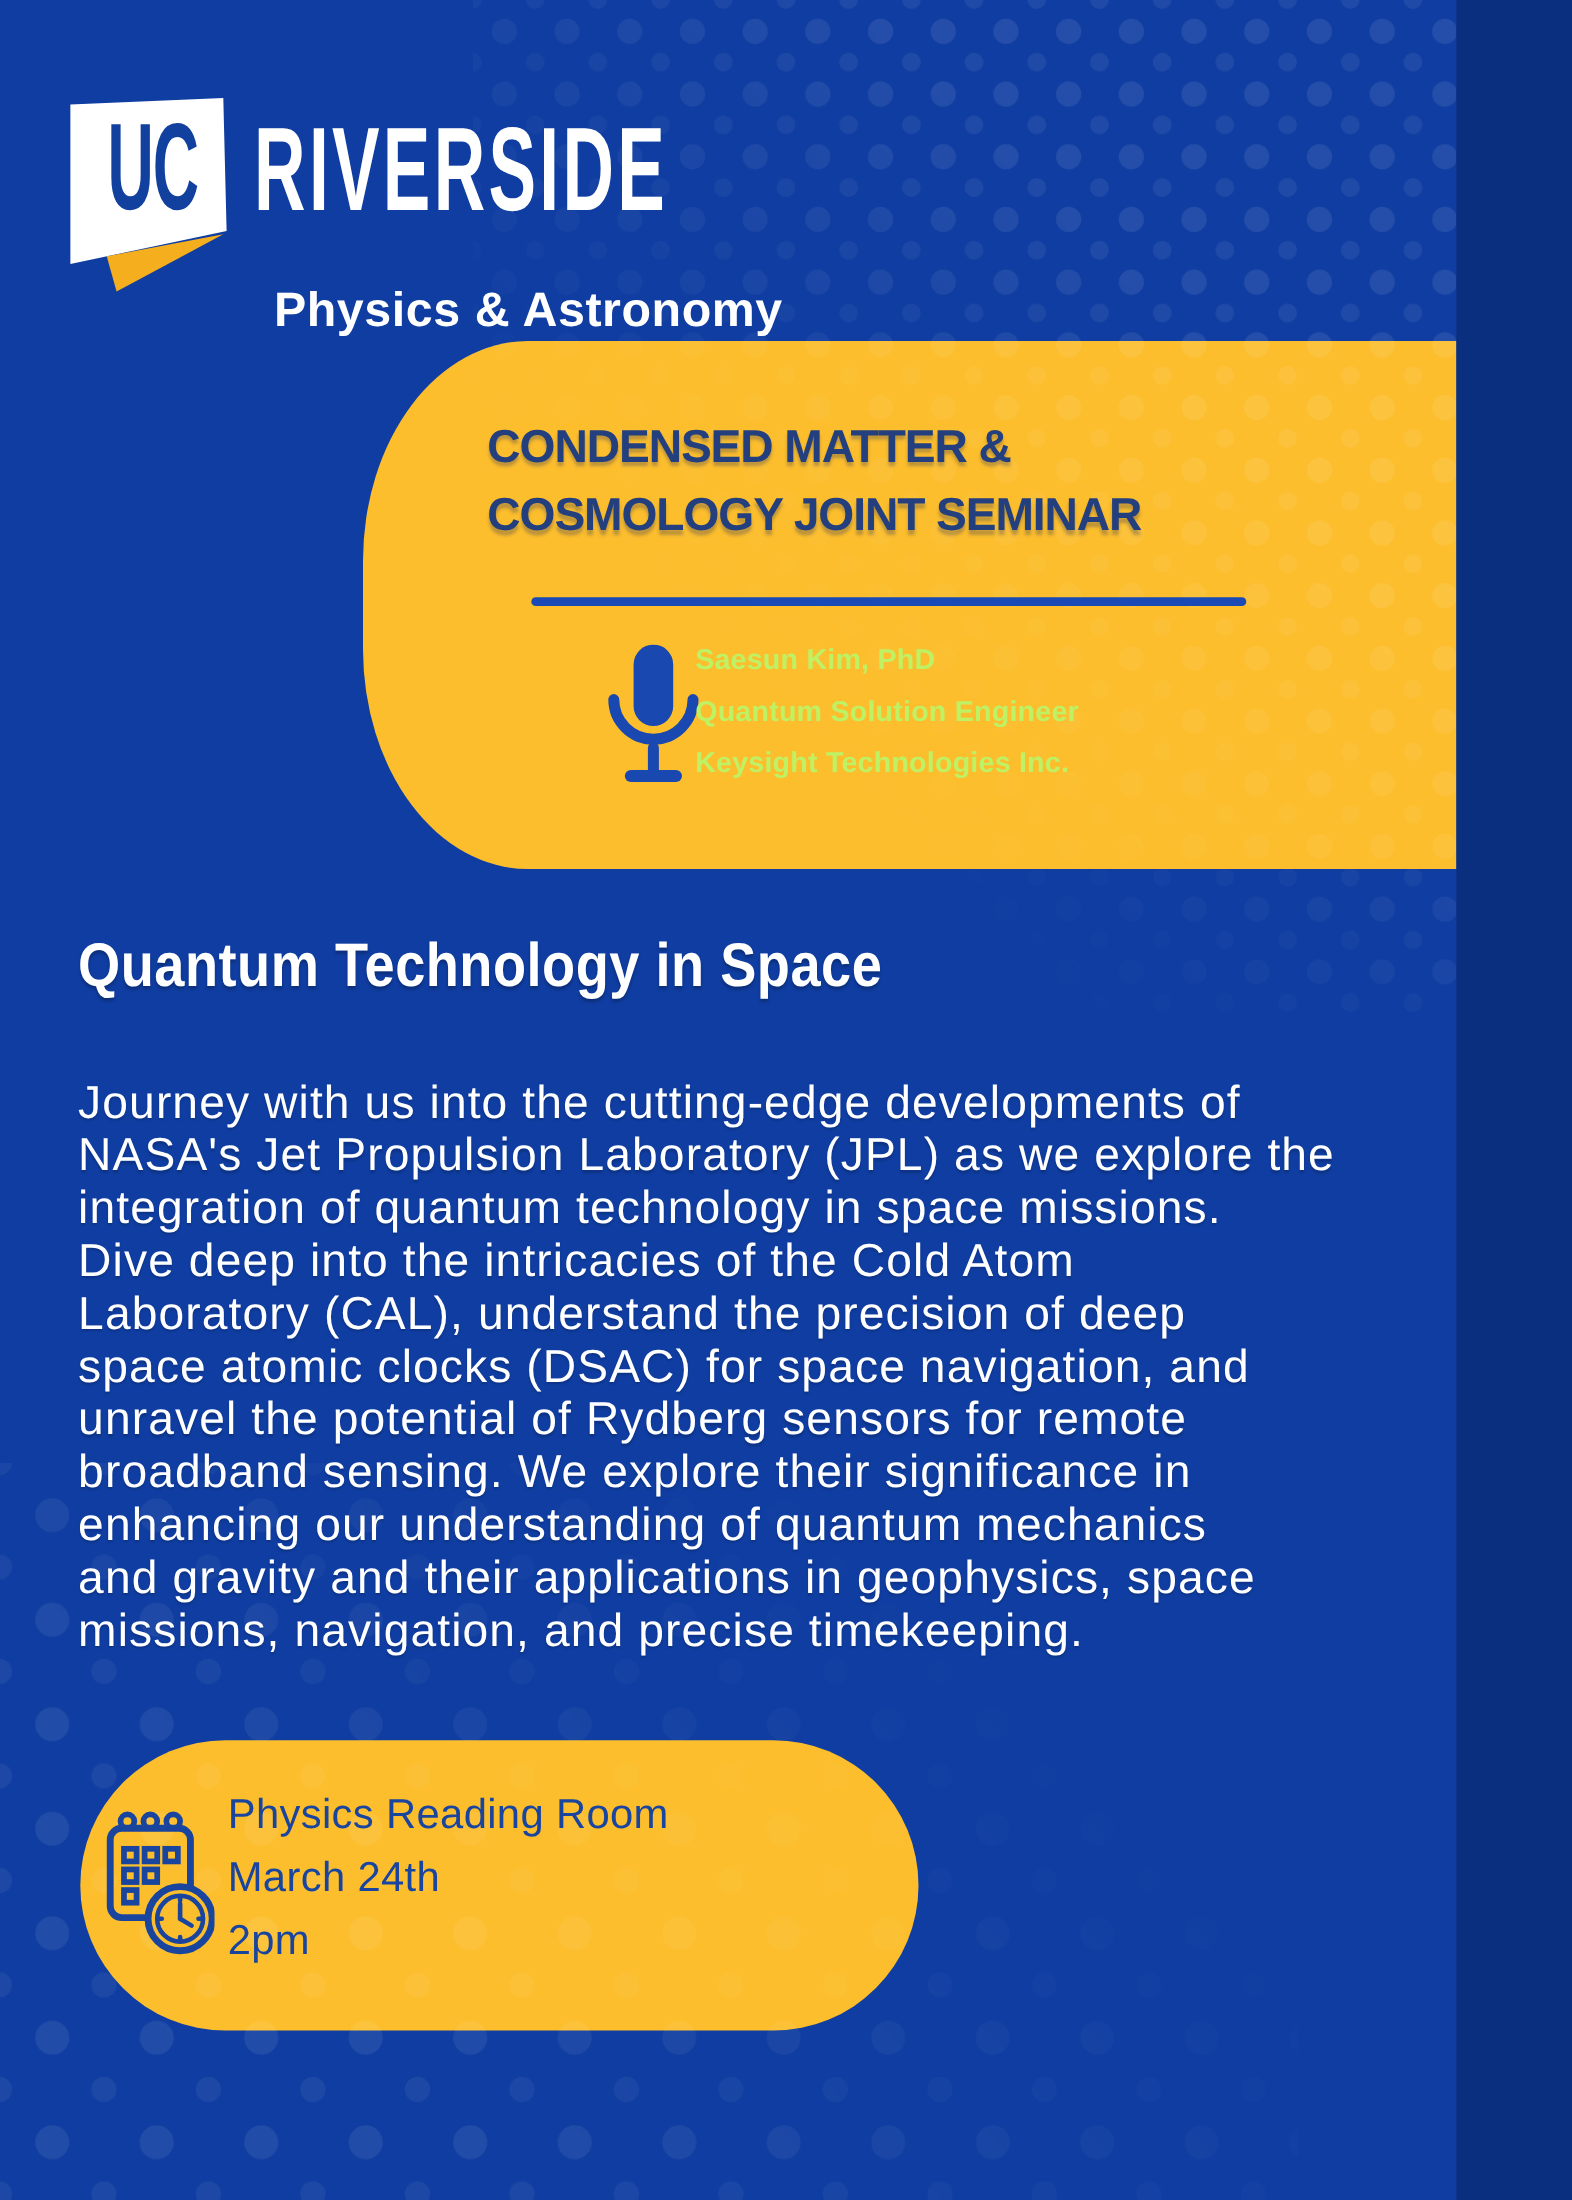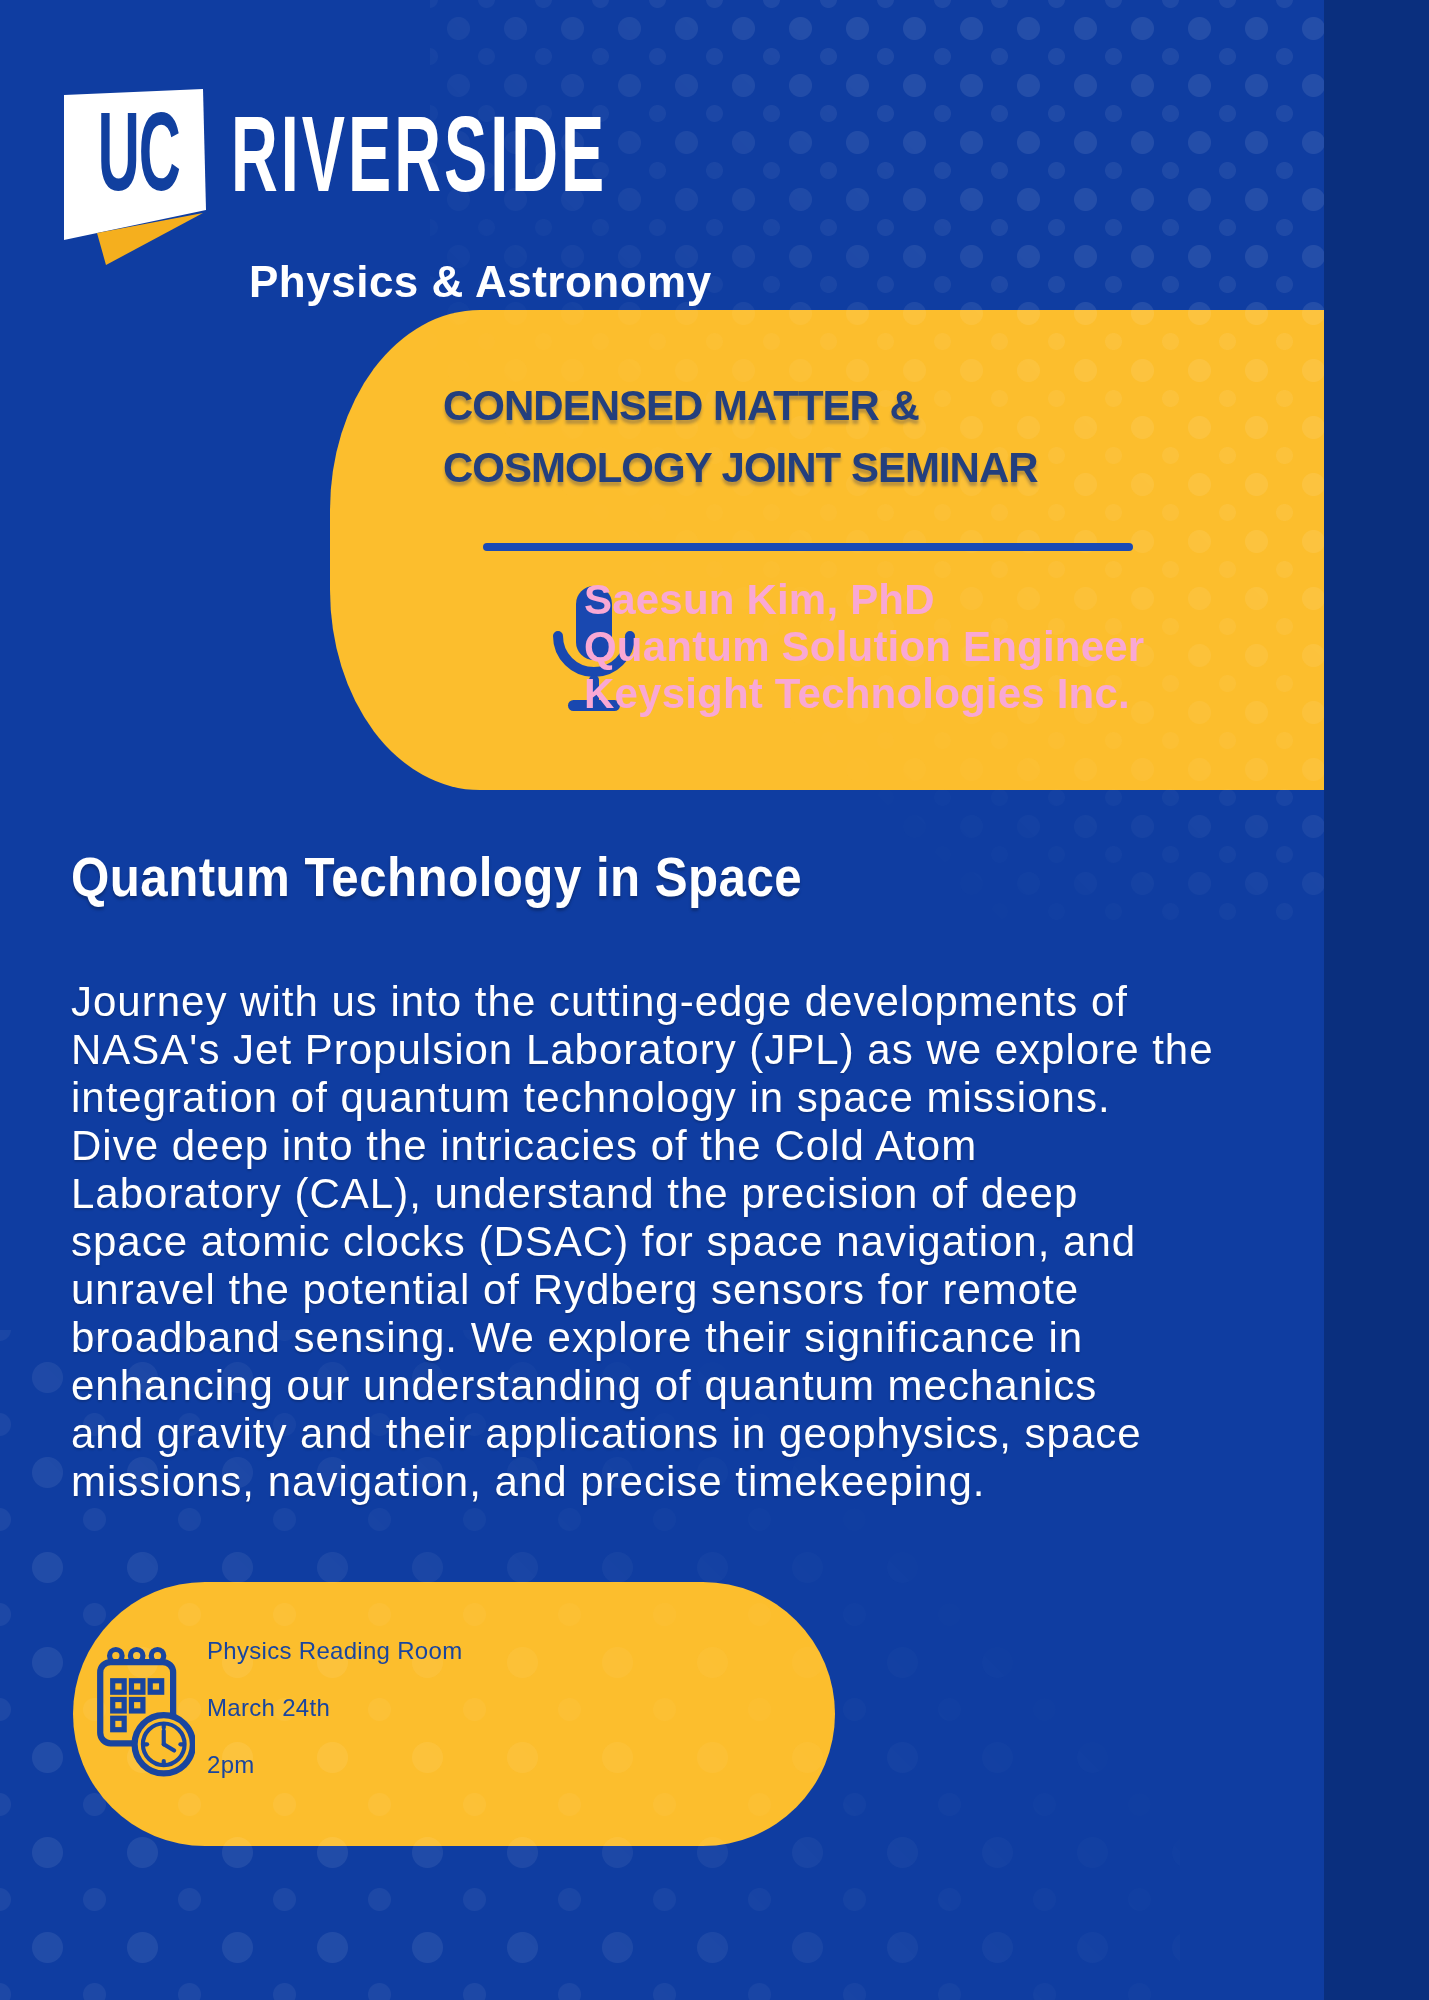--- a/index.html
+++ b/index.html
@@ -62,22 +62,22 @@
     font-size:42px;font-weight:bold;color:#233F7D;
     line-height:62px;letter-spacing:-1px;white-space:nowrap;
     text-shadow:0 4px 3px rgba(30,40,90,0.30);
   }
   .divider{
     position:absolute;left:483px;top:543px;width:650px;height:8px;
     background:#1A4AB5;border-radius:4px;z-index:3;
   }
   .mic{position:absolute;left:550px;top:586px;z-index:3;}
   .speaker{
-    position:absolute;left:584px;top:576px;z-index:3;
-    font-size:42px;font-weight:bold;color:#f9a8d4;
+    position:absolute;left:632px;top:576px;z-index:3;
+    font-size:26px;font-weight:bold;color:#bef264;
     line-height:47px;white-space:nowrap;letter-spacing:0.2px;
   }
   
   .talk-heading{
     position:absolute;left:71px;top:845px;z-index:3;
     font-size:56px;font-weight:bold;color:#FFFFFF;
     line-height:64px;white-space:nowrap;letter-spacing:0.5px;
     transform:scaleX(0.88);transform-origin:left;
     text-shadow:0 3px 3px rgba(0,0,0,0.25);
   }
@@ -89,21 +89,21 @@
   }
   .abstract div{white-space:nowrap;}
   
   .pill{
     position:absolute;left:73px;top:1582px;width:762px;height:264px;
     background:#FCBE2D;border-radius:132px;z-index:1;
   }
   .cal-icon{position:absolute;left:95px;top:1642px;z-index:3;}
   .event-text{
     position:absolute;left:207px;top:1622px;z-index:3;
-    font-size:24px;font-weight:normal;color:#19459F;
+    font-size:38px;font-weight:normal;color:#19459F;
     line-height:57px;white-space:nowrap;letter-spacing:0.3px;
   }
 </style>
 </head>
 <body>
 
 <div class="page">
 
   <div class="dots dots-tr"></div>
   <div class="dots dots-bl"></div>

